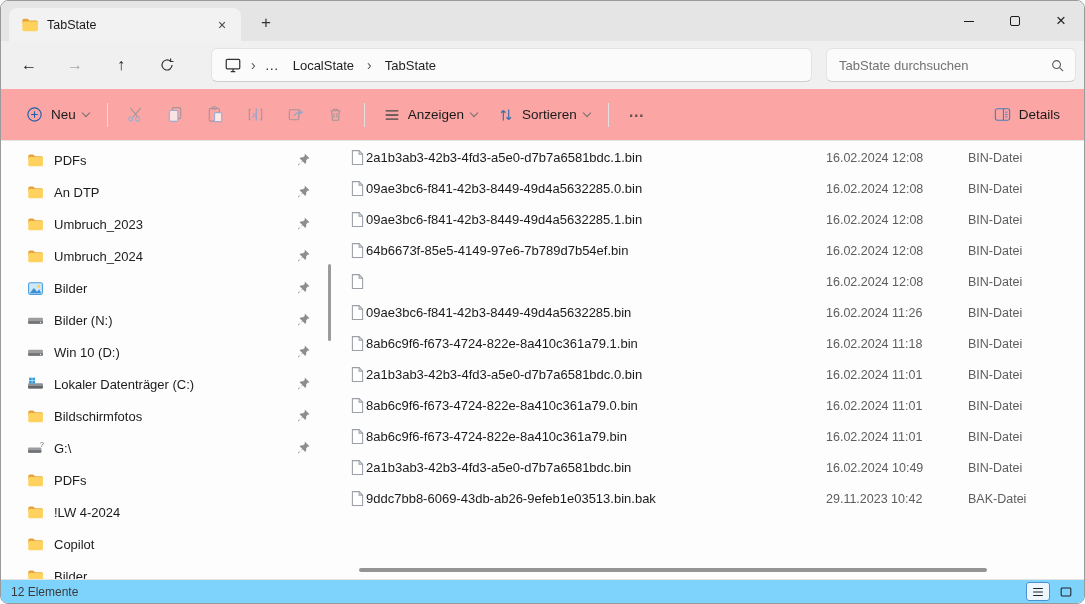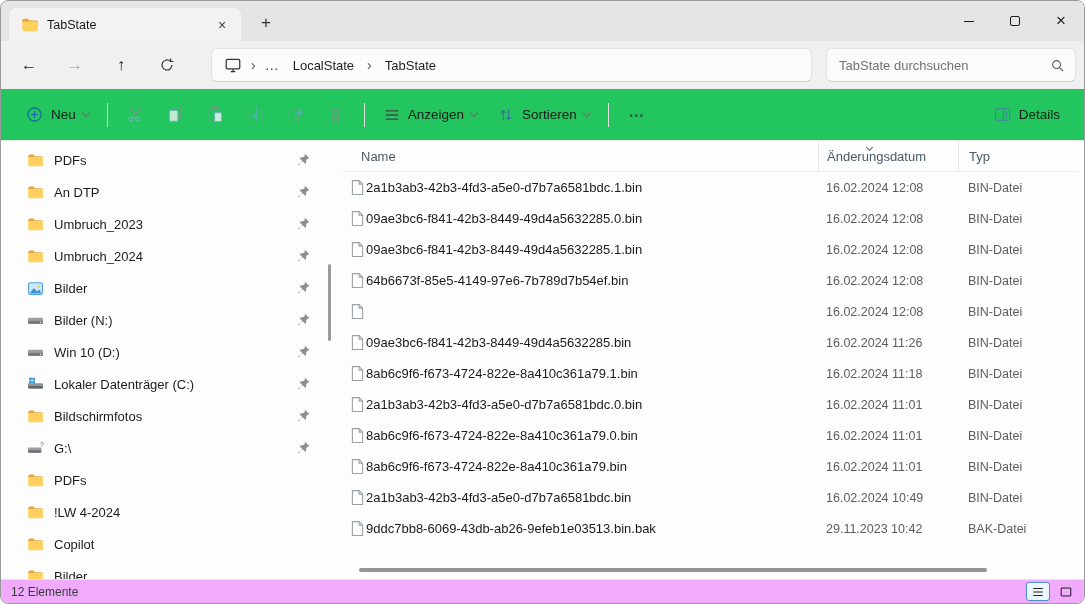--- a/index.html
+++ b/index.html
@@ -23,21 +23,21 @@
   .navbtn.disabled { color:#a9a9a9; }
   .pill { height:34px; background:#fbfbfb; border:1px solid #e3e3e3; border-bottom-color:#cfcfcf; border-radius:6px; display:flex; align-items:center; }
   .addressbar { flex:1; margin-left:14px; margin-right:14px; padding:0 12px; gap:9px; }
   .crumb { font-size:13px; color:#1f1f1f; padding:2px 4px; border-radius:3px; }
   .crumb-chev { font-size:14px; color:#555; }
   .crumb-ellipsis { font-size:14px; color:#333; letter-spacing:1px; }
   .searchbox { width:250px; padding:0 10px 0 12px; }
   .search-placeholder { flex:1; font-size:13px; color:#737373; }
 
   
-  .toolbar { position:absolute; top:88px; left:0; right:0; height:52px; background:#22c55e; border-bottom:1px solid #e6e6e6; display:flex; align-items:center; padding:0 14px; }
+  .toolbar { position:absolute; top:88px; left:0; right:0; height:52px; background:#fca5a5; border-bottom:1px solid #e6e6e6; display:flex; align-items:center; padding:0 14px; }
   .tbtn { display:flex; align-items:center; gap:7px; height:36px; padding:0 10px; border-radius:4px; font-size:13.5px; color:#1a1a1a; }
   .icbtn { width:40px; height:36px; display:flex; align-items:center; justify-content:center; border-radius:4px; opacity:.75; }
   .tsep { width:1px; height:24px; background:#e0e0e0; margin:0 8px; }
   .chev-down { width:6px; height:6px; border-right:1.3px solid #707070; border-bottom:1.3px solid #707070; transform:rotate(45deg); margin-top:-3px; }
   .more-dots { font-size:16px; font-weight:bold; color:#333; letter-spacing:1px; padding-bottom:6px; }
   .tspacer { flex:1; }
   .ic { display:inline-flex; }
   .ic svg { display:block; }
 
   
@@ -59,21 +59,21 @@
   .file-row { display:flex; height:31px; align-items:center; }
   .cell-name { flex:1; display:flex; align-items:center; gap:0; padding-left:8px; min-width:0; }
   .cell-name .fname { font-size:13px; color:#1b1b1b; white-space:nowrap; }
   .cell-date { width:140px; padding-left:8px; font-size:12.5px; color:#5d5d5d; }
   .cell-type { width:120px; padding-left:10px; font-size:12.5px; color:#5d5d5d; }
 
   .hscroll { position:absolute; left:4px; right:2px; bottom:6px; height:6px; }
   .hthumb { position:absolute; left:14px; top:1px; width:628px; height:4px; background:#949494; border-radius:2px; }
 
   
-  .statusbar { position:absolute; left:0; right:0; bottom:0; height:24px; background:#f0abfc; border-top:1px solid #e4e4e4; display:flex; align-items:center; padding:0 6px 0 10px; }
+  .statusbar { position:absolute; left:0; right:0; bottom:0; height:24px; background:#7dd3fc; border-top:1px solid #e4e4e4; display:flex; align-items:center; padding:0 6px 0 10px; }
   .status-count { font-size:12px; color:#3a3a3a; }
   .view-toggles { margin-left:auto; display:flex; gap:4px; align-items:center; }
   .vbtn { width:24px; height:19px; display:flex; align-items:center; justify-content:center; border-radius:3px; border:1px solid transparent; }
   .vbtn.active { background:#eef6fd; border-color:#4a90d2; }
 </style>
 </head>
 <body>
 
 <div class="window">
 
@@ -423,30 +423,20 @@
             <svg viewBox="0 0 16 16" width="100%">
               <path d="M1.2 4c0-.9.7-1.6 1.6-1.6h3.1l1.6 1.5h5.9c.9 0 1.6.7 1.6 1.6v.9H1.2z" fill="#e8a33d"></path>
               <rect x="1.2" y="4.8" width="13.8" height="8.7" rx="1.3" fill="#ffd25e"></rect>
             </svg>
           </span>
           <span class="label">Bilder</span>
         </div>
       </div>
     <div class="side-scroll"></div>
     <div class="main">
-      <div class="list-header">
-        <div class="hcell-name">Name</div>
-        <div class="hcell-date">
-          <span class="sort-chev"></span>
-          <span>Änderungsdatum</span>
-        </div>
-        <div class="hcell-type">
-          <span>Typ</span>
-        </div>
-      </div>
       <div id="rows">
           <div class="file-row">
             <div class="cell-name">
               <span class="ic" style="width:17px">
                 <svg viewBox="0 0 16 16" width="100%">
                   <path d="M3.2 1.5h6.3l3.3 3.3v9.7H3.2z" fill="#fff" stroke="#9aa0a6"></path>
                   <path d="M9.5 1.5v3.3h3.3" fill="none" stroke="#9aa0a6"></path>
                 </svg>
               </span>
               <span class="fname">2a1b3ab3-42b3-4fd3-a5e0-d7b7a6581bdc.1.bin</span>

